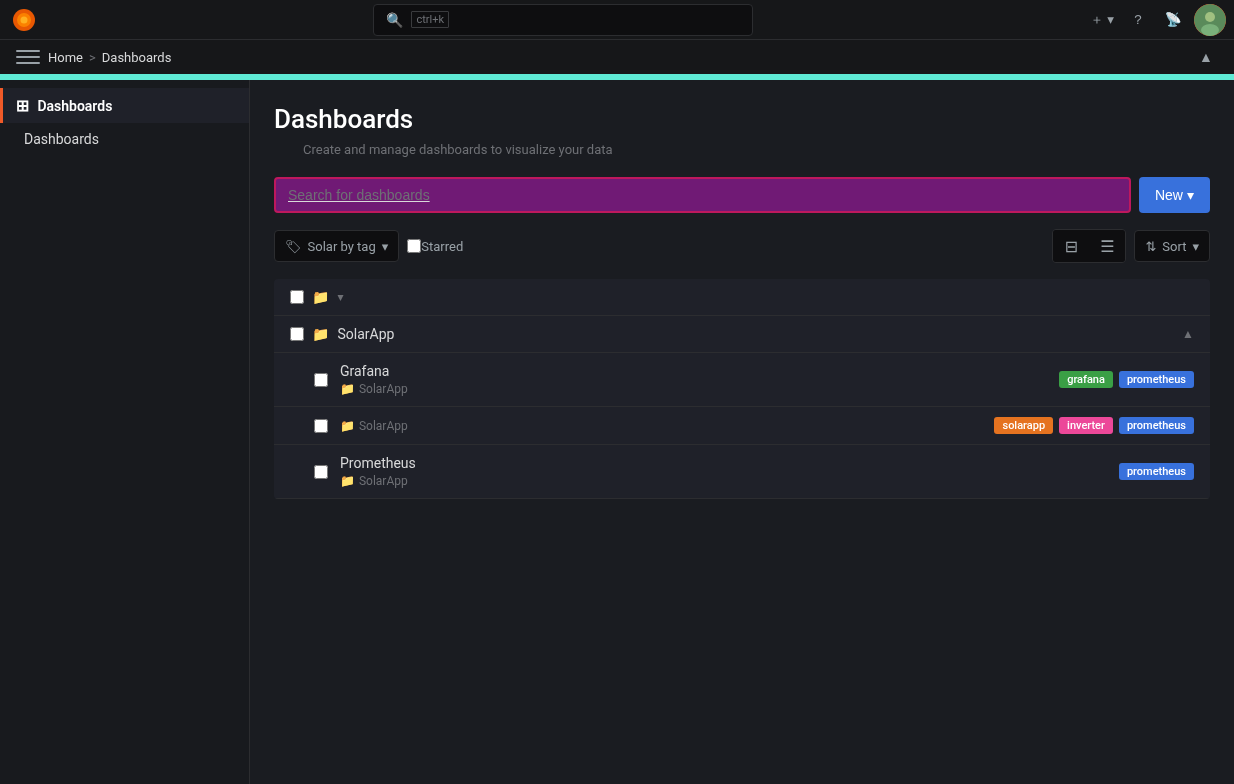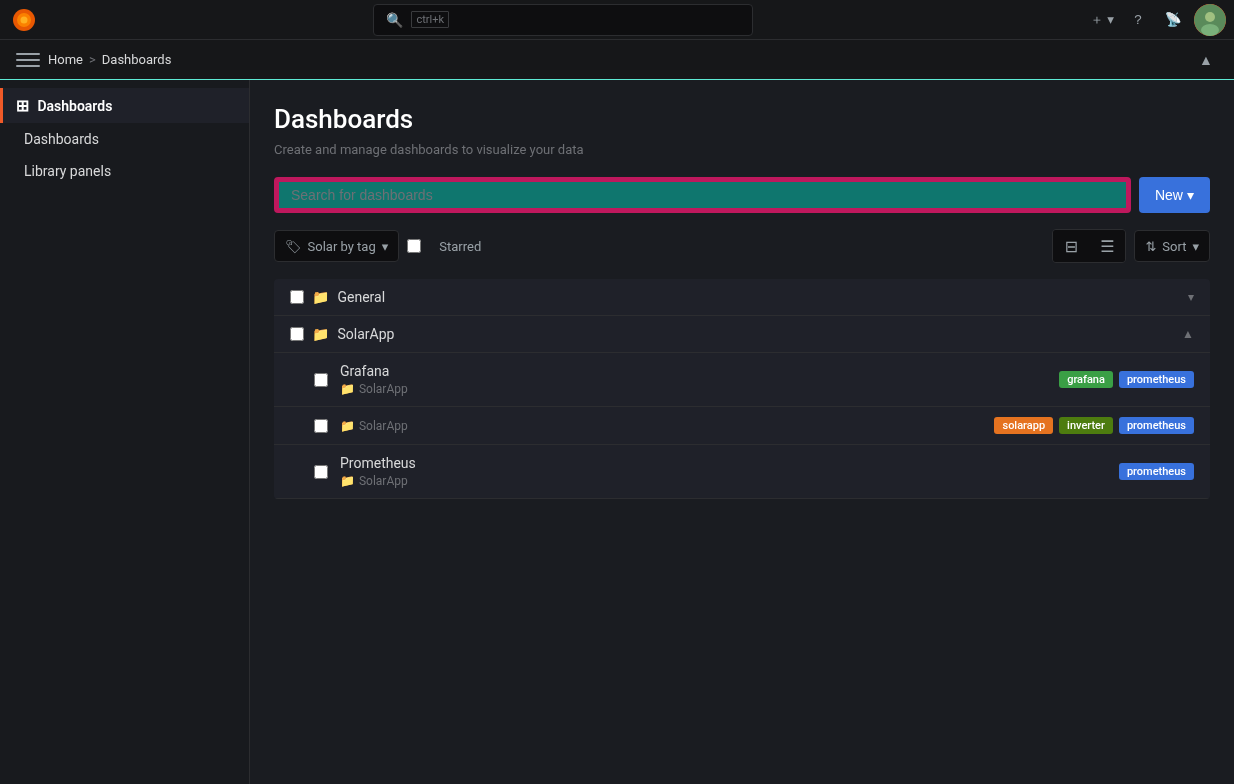--- a/index.html
+++ b/index.html
@@ -91,21 +91,21 @@
       cursor: pointer;
       overflow: hidden;
     }
 
     
     .breadcrumb-bar {
       display: flex;
       align-items: center;
       height: 40px;
       background: #161719;
-      border-bottom: 1px solid #5eead4;
+      border-bottom: 6px solid #5eead4;
       padding: 0 16px;
       gap: 8px;
     }
     .hamburger {
       width: 24px;
       height: 24px;
       display: flex;
       flex-direction: column;
       justify-content: center;
       gap: 4px;
@@ -187,39 +187,41 @@
     .page-title {
       font-size: 26px;
       font-weight: 500;
       color: #ffffff;
       margin-bottom: 8px;
     }
     .page-subtitle {
       font-size: 13px;
       color: #6e7075;
       margin-bottom: 20px;
+      margin-left: 29px;
     }
 
     
     .search-row {
       display: flex;
       gap: 8px;
       margin-bottom: 16px;
       align-items: center;
     }
     .dashboard-search {
       flex: 1;
       height: 36px;
-      background: #0f766e;
-      border: 5px solid #be185d;
+      background: #701a75;
+      border: 2px solid #be185d;
       border-radius: 4px;
       padding: 0 12px;
       color: #d8d9da;
       font-size: 14px;
       outline: none;
+      text-decoration: underline;
     }
     .dashboard-search::placeholder { color: #6e7075; }
     .btn-new {
       height: 36px;
       background: #3871dc;
       color: #ffffff;
       border: none;
       border-radius: 4px;
       padding: 0 16px;
       font-size: 14px;
@@ -246,21 +248,21 @@
       border: 1px solid #2c2d30;
       border-radius: 4px;
       padding: 0 10px;
       color: #99a1a7;
       cursor: pointer;
       font-size: 13px;
     }
     .starred-check {
       display: flex;
       align-items: flex-start;
-      gap: 18px;
+      gap: 0;
       cursor: pointer;
       color: #99a1a7;
       font-size: 13px;
     }
     .starred-check input {
       width: 14px;
       height: 14px;
       accent-color: #3871dc;
     }
     .view-toggle {
@@ -371,21 +373,21 @@
     .tag {
       padding: 2px 8px;
       border-radius: 3px;
       font-size: 11px;
       font-weight: 500;
       color: white;
     }
     .tag-grafana { background: #3a9f45; }
     .tag-prometheus { background: #3871dc; }
     .tag-solarapp { background: #e57320; }
-    .tag-inverter { background: #4d7c0f; }
+    .tag-inverter { background: #ec4899; }
   </style>
 </head>
 <body>
 
 <div class="topbar">
   <div class="topbar-logo">
     <svg width="24" height="24" viewBox="0 0 24 24" fill="none">
       <circle cx="12" cy="12" r="11" fill="#FF5F00" opacity="0.9"></circle>
       <circle cx="12" cy="12" r="7" fill="#FF8C00" opacity="0.8"></circle>
       <circle cx="12" cy="12" r="3.5" fill="#FFB020"></circle>
@@ -437,24 +439,20 @@
 
   <div class="sidebar">
     <div class="sidebar-item active">
       <span class="item-icon">⊞</span>
       <span>Dashboards</span>
     </div>
     <div class="sidebar-item">
       <span class="item-icon"></span>
       <span>Dashboards</span>
     </div>
-    <div class="sidebar-item">
-      <span class="item-icon"></span>
-      <span>Library panels</span>
-    </div>
   </div>
 
   <div class="content">
     <h1 class="page-title">Dashboards</h1>
     <p class="page-subtitle">
       <span>Create and manage dashboards to visualize your data</span>
     </p>
 
     <div class="search-row">
       <input class="dashboard-search" type="text" placeholder="Search for dashboards" style="">
@@ -487,21 +485,20 @@
         <span>Sort</span>
         <span>▾</span>
       </div>
     </div>
 
     <div class="dashboard-list">
 
       <div class="folder-row">
         <input type="checkbox" class="folder-checkbox" style="">
         <span class="folder-icon">📁</span>
-        <span class="folder-name">General</span>
         <span class="folder-chevron">▾</span>
       </div>
 
       <div class="folder-row">
         <input type="checkbox" class="folder-checkbox" style="">
         <span class="folder-icon">📁</span>
         <span class="folder-name">SolarApp</span>
         <span class="folder-chevron">▲</span>
       </div>
 

